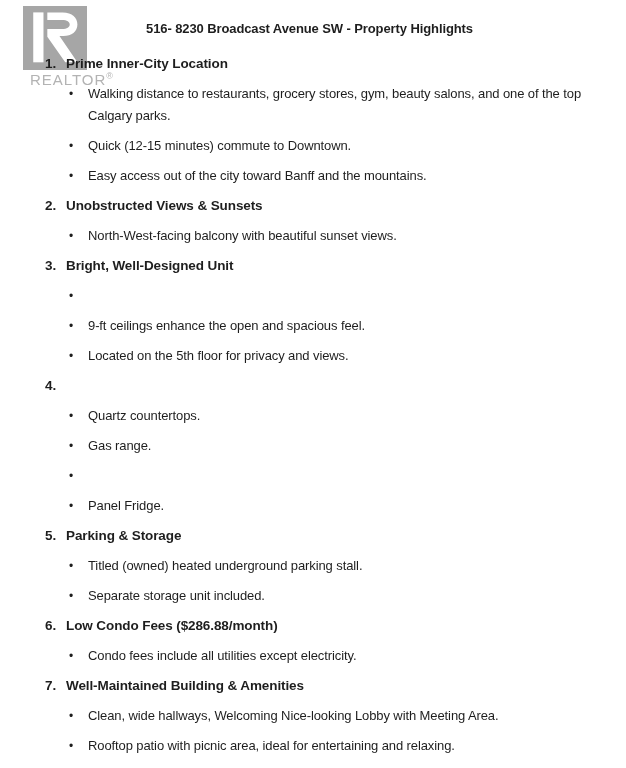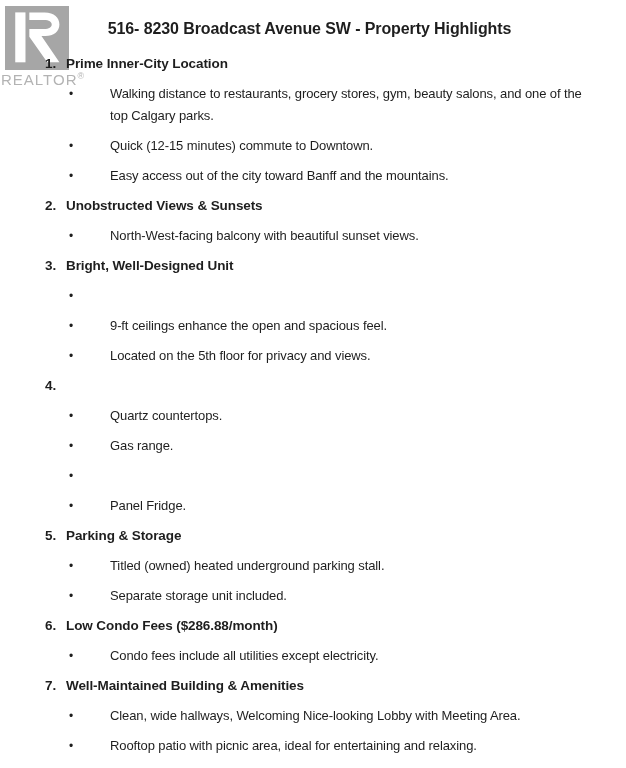--- a/index.html
+++ b/index.html
@@ -6,50 +6,50 @@
   html, body { background: #ffffff; }
   body {
     width: 626px; height: 768px;
     font-family: "Liberation Sans", "DejaVu Sans", sans-serif;
     color: #1e1e1e;
     overflow: hidden;
   }
   .page { position: relative; width: 626px; height: 768px; background: #ffffff; }
 
   
-  .watermark { position: absolute; top: 6px; left: 5px; z-index: 0; width: 90px; }
+  .watermark { position: absolute; top: 6px; left: 23px; z-index: 0; width: 90px; text-align: right; }
   .wm-square { display: block; }
   .wm-label {
     margin-top: 1px; margin-left: -4px;
     font-size: 15px; letter-spacing: 1px;
     color: #b3b3b3; white-space: nowrap;
   }
   .wm-label sup { font-size: 9px; letter-spacing: 0; }
 
   
   .content { position: relative; z-index: 1; padding: 18px 30px 0 45px; }
   .doc-title {
-    font-size: 16px; font-weight: 700; line-height: 22px;
+    font-size: 13px; font-weight: 700; line-height: 22px;
     text-align: center; padding-right: 22px; margin-bottom: 13px;
     letter-spacing: -0.1px;
   }
   .section { }
   .heading {
     display: flex; align-items: flex-start;
     font-weight: 700; font-size: 13.5px; line-height: 22px;
     margin-bottom: 8px; letter-spacing: -0.1px;
   }
   .num { width: 21px; flex: none; }
   .bullet {
     display: flex; align-items: flex-start;
     margin: 0 0 8px 24px;
     font-size: 13px; line-height: 22px; letter-spacing: -0.1px;
   }
   .dot { width: 19px; flex: none; font-size: 12px; }
-  .btext { max-width: 505px; margin-left: 22px; }
+  .btext { max-width: 505px; }
 </style>
 </head>
 <body>
 
 <div class="page">
 
   <div class="watermark">
     <svg class="wm-square" width="64" height="64" viewBox="0 0 100 100">
       <rect width="100" height="100" fill="#a6a6a6"></rect>
       <rect x="16" y="10" width="16" height="78" fill="#ffffff"></rect>

